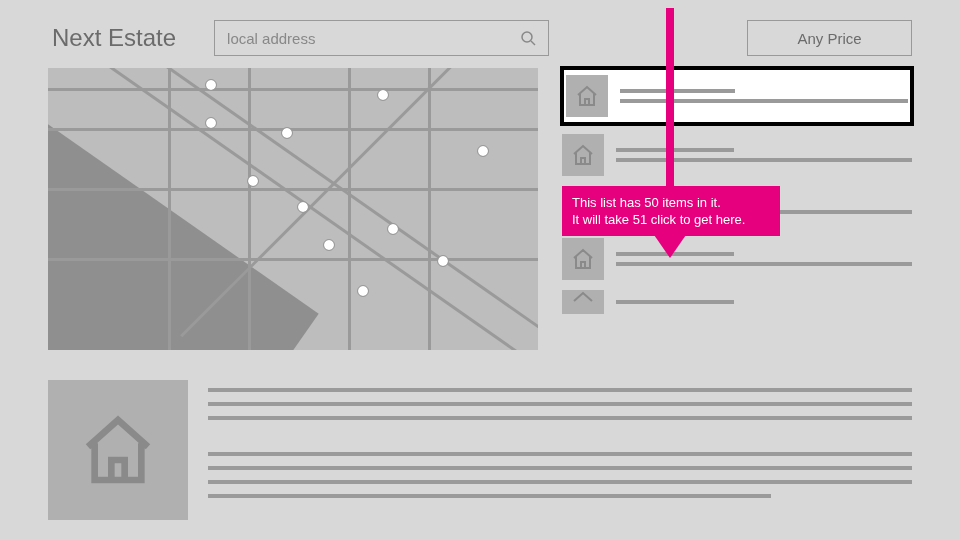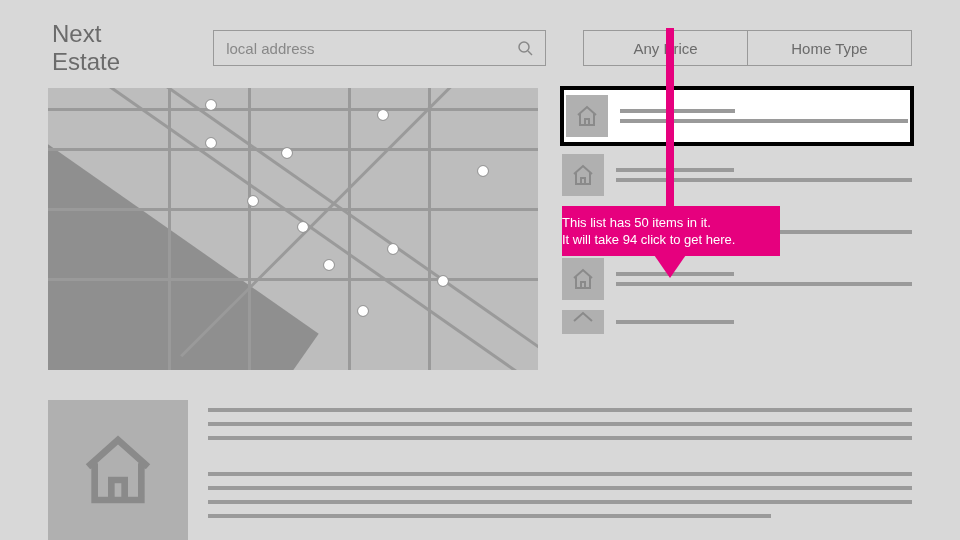--- a/index.html
+++ b/index.html
@@ -70,21 +70,21 @@
   .item.selected{
     outline:4px solid #000;outline-offset:-2px;
     background:#fff;padding:4px;height:56px;
   }
   .pager{display:flex;justify-content:space-between;margin:8px 44px 0 44px;font-size:15px;color:#6b6b6b;}
   .callout{
     position:absolute;
     left:0px;top:118px;
     width:218px;
     background:#e6007e;color:#fff;
-    padding:8px 0;font-size:13px;line-height:17px;z-index:5;
+    padding:8px 10px;font-size:13px;line-height:17px;z-index:5;
   }
   .arrow{
     position:absolute;left:100px;top:-60px;width:16px;height:250px;z-index:4;
   }
   .arrow .shaft{position:absolute;left:4px;top:0;width:8px;height:230px;background:#e6007e;}
   .arrow .head{
     position:absolute;left:-10px;top:224px;width:0;height:0;
     border-left:18px solid transparent;border-right:18px solid transparent;
     border-top:26px solid #e6007e;
   }
@@ -110,21 +110,20 @@
   <div class="brand">Next Estate</div>
   <div class="search">
     <span>local address</span>
     <svg class="icon" viewBox="0 0 16 16">
         <circle cx="7" cy="7" r="5" fill="none" stroke="#888" stroke-width="1.5"></circle>
         <line x1="11" y1="11" x2="15" y2="15" stroke="#888" stroke-width="1.5"></line>
       </svg>
   </div>
   <div class="filters">
     <div class="filter-btn">Any Price</div>
-    <div class="filter-btn">Home Type</div>
   </div>
 </div>
 
 <div class="main">
   <div class="map">
     <div class="water"></div>
     <div class="road" style="left:0;top:20px;width:100%;height:3px;"></div>
     <div class="road" style="left:0;top:60px;width:100%;height:3px;"></div>
     <div class="road" style="left:0;top:120px;width:100%;height:3px;"></div>
     <div class="road" style="left:0;top:190px;width:100%;height:3px;"></div>
@@ -203,21 +202,21 @@
           <div class="line short"></div>
         </div>
     </div>
 
     <div class="arrow">
       <div class="shaft"></div>
         <div class="head"></div>
     </div>
     <div class="callout">
       <div>This list has 50 items in it.</div>
-      <div>It will take 94 click to get here.</div>
+      <div>It will take 51 click to get here.</div>
     </div>
   </div>
 </div>
 
 <div class="detail">
   <div class="big-thumb">
     <svg class="house big" viewBox="0 0 24 24">
         <path d="M3 11 L12 3 L21 11 M5 10 V21 H19 V10 M10 21 V15 H14 V21"></path>
       </svg>
   </div>

